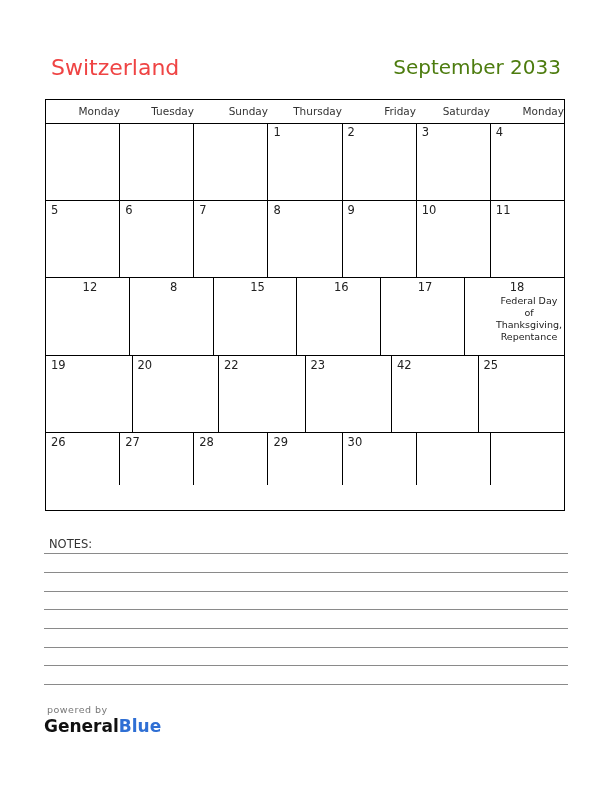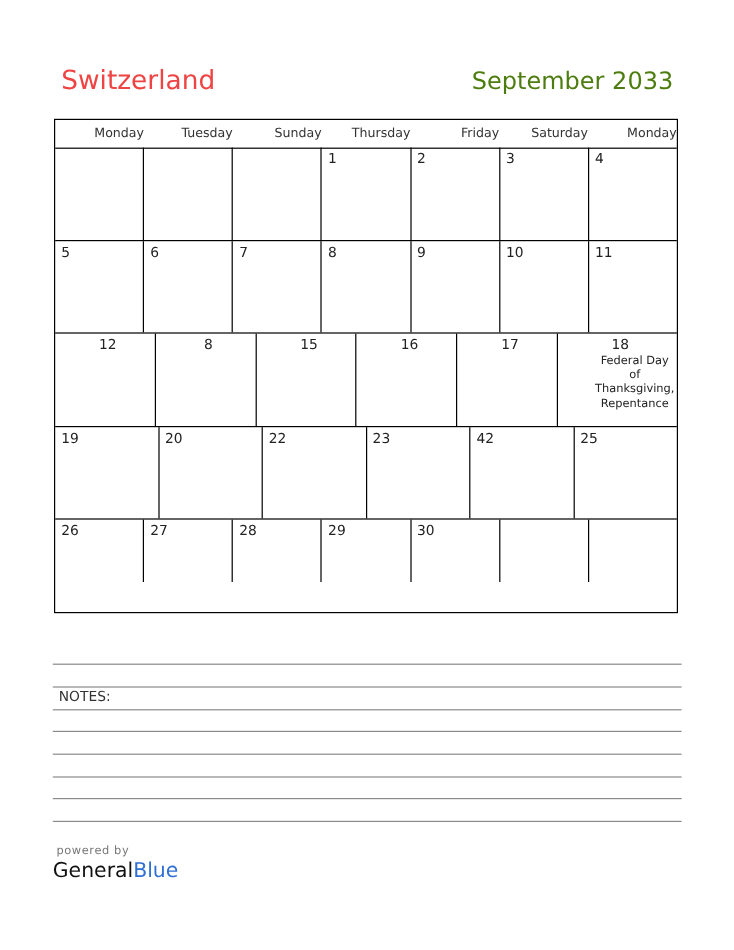--- a/index.html
+++ b/index.html
@@ -10,24 +10,24 @@
   .grid { position: absolute; left: 45px; top: 99px; width: 520px; height: 412px;
           border: 1.5px solid #000; box-sizing: border-box; }
   .hdr { position: absolute; left: 0; top: 0; width: 100%; height: 24px; border-bottom: 1.5px solid #000; box-sizing: border-box; display: flex; }
   .hdr div { flex: 1; text-align: right; font-size: 10.5px; line-height: 23px; color: #333; }
   .row { position: absolute; left: 0; width: 100%; display: flex; box-sizing: border-box; }
   .cell { flex: 1; border-right: 1.5px solid #000; box-sizing: border-box; position: relative; padding: 3px 0 0 5px; }
   .cell:last-child { border-right: none; }
   .row:not(:last-child) { border-bottom: 1.5px solid #000; }
   .dn { font-size: 11.5px; color: #222; line-height: 13px; }
   .ev { font-size: 9.5px; color: #222; line-height: 12px; margin-top: 1px; padding-right: 2px; margin-left: 26px; }
-  .notes-label { position: absolute; left: 49px; top: 537px; font-size: 11.5px; color: #333; margin-top: 36px; }
+  .notes-label { position: absolute; left: 49px; top: 537px; font-size: 11.5px; color: #333; }
   .nline { position: absolute; left: 44px; width: 524px; height: 0; border-top: 1px solid #8a8a8a; }
   .powered { position: absolute; left: 47px; top: 704px; font-size: 9.5px; color: #777; letter-spacing: 0.5px; text-align: center; }
-  .brand { position: absolute; left: 44px; top: 716px; font-size: 17px; color: #111; }
+  .brand { position: absolute; left: 44px; top: 716px; font-size: 17px; color: #111; font-weight: bold; }
   .brand .blue { color: #2f6fd4; }
 </style>
 </head>
 <body>
 
 <div class="country">Switzerland</div>
 <div class="month">September 2033</div>
 
 <div class="grid">
   <div class="hdr">

